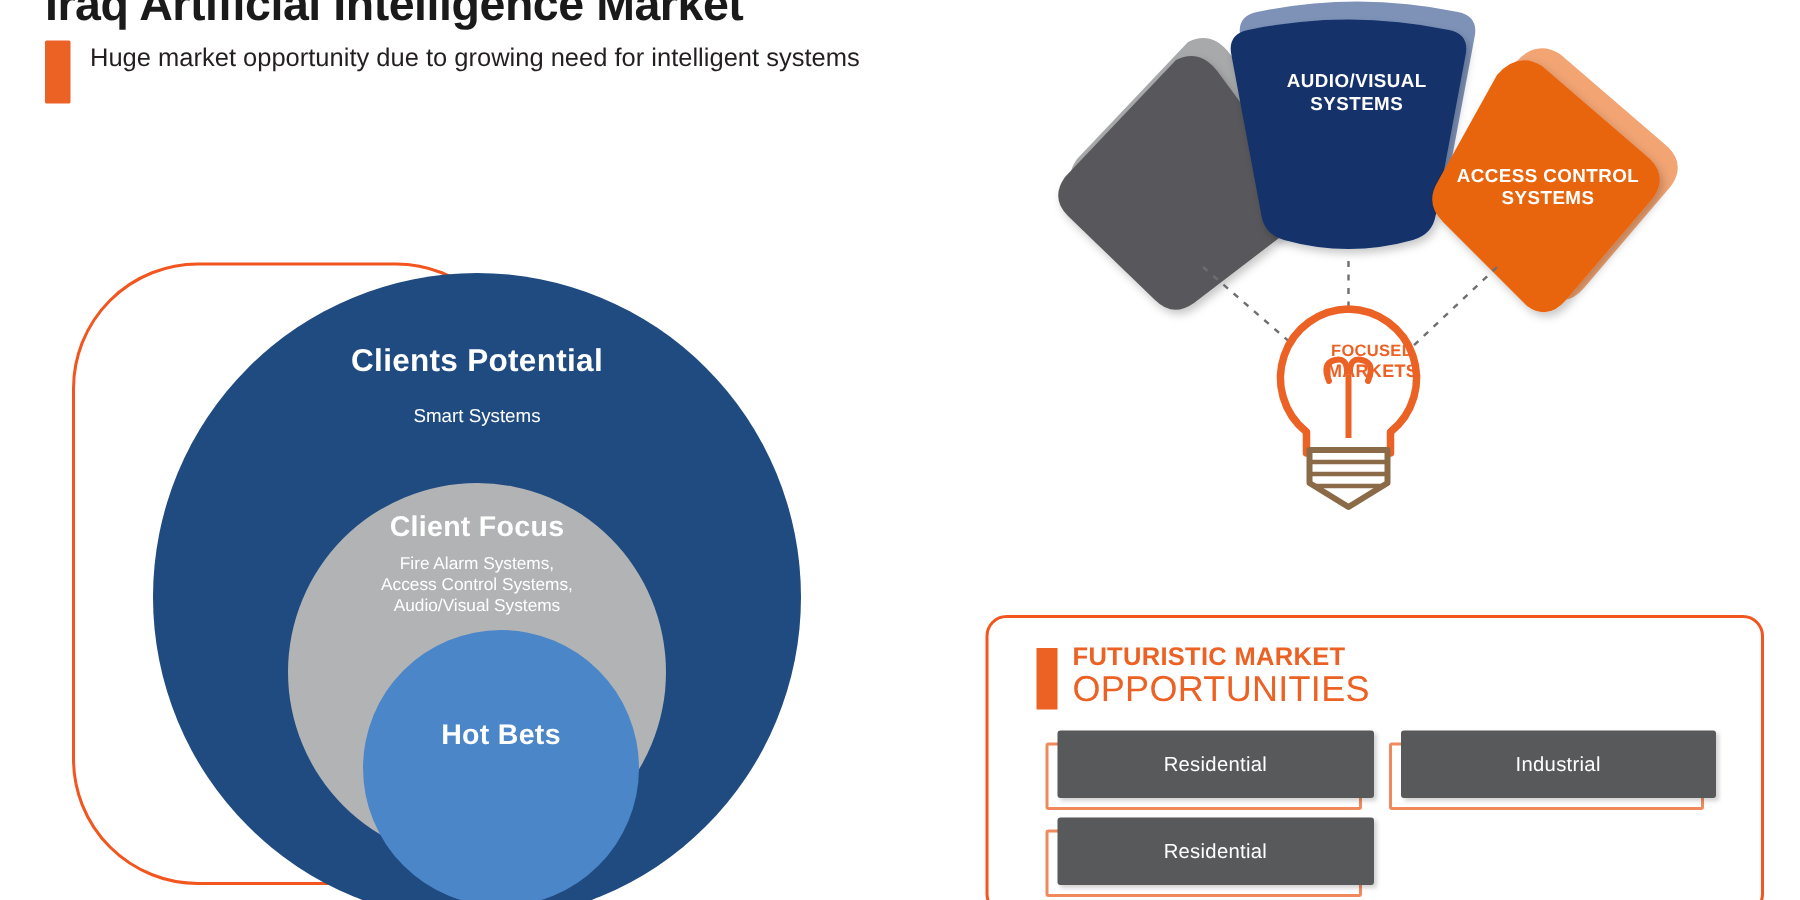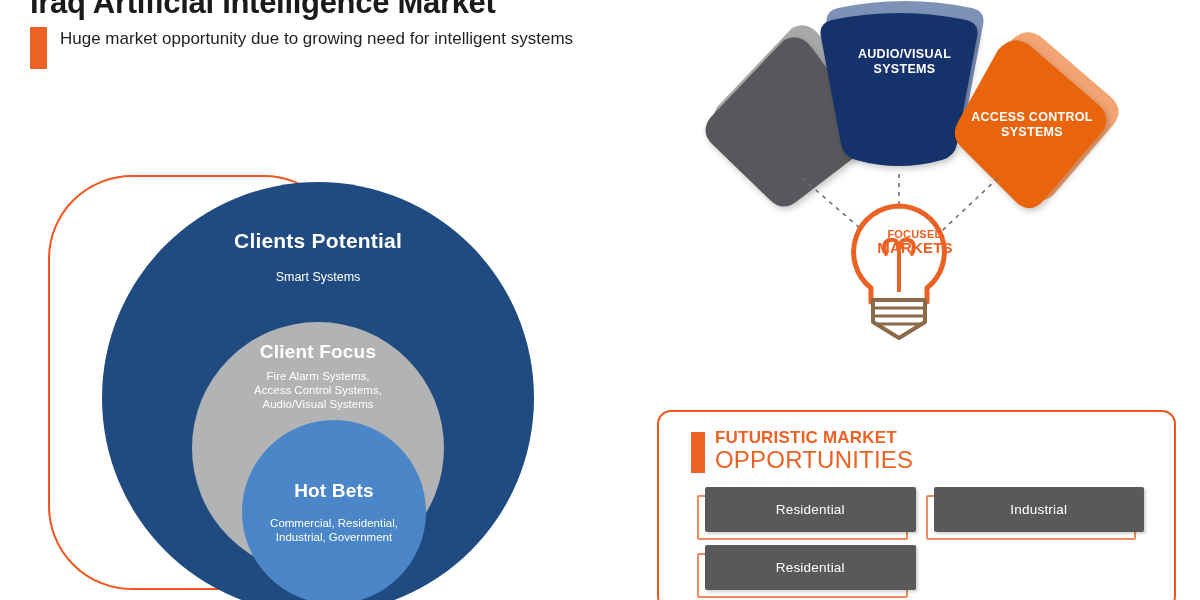--- a/index.html
+++ b/index.html
@@ -59,21 +59,21 @@
     font-size:12.5px;line-height:15px;letter-spacing:.3px;
   }
   #lbl-fire{left:32px;top:118px;width:130px;}
   #lbl-av{left:152px;top:55px;width:145px;}
   #lbl-access{left:272px;top:118px;width:160px;}
   #bulb-text{
     position:absolute;left:185px;top:236px;width:100px;text-align:center;
     color:#ec6124;font-weight:700;line-height:13px;
   }
   #bulb-l1{font-size:11px;letter-spacing:.2px;display:block;}
-  #bulb-l2{font-size:15px;letter-spacing:.2px;display:block;}
+  #bulb-l2{font-size:12px;letter-spacing:.2px;display:block;}
 
   
   #panel{
     position:absolute;left:657px;top:410px;width:519px;height:200px;
     border:2px solid #f2561e;border-radius:14px;box-sizing:border-box;
     background:#ffffff;
   }
   #panel-head{display:flex;align-items:flex-end;margin:16px 0 0 32px;}
   #panel-bar{width:14px;height:41px;background:#ec6124;flex:none;margin-right:10px;}
   #panel-titles{display:flex;flex-direction:column;}
@@ -117,21 +117,20 @@
       <div id="outer-sub" class="c-sub">Smart Systems</div>
     </div>
 
     <div id="circle-mid" class="circle">
       <div id="mid-title" class="c-title">Client Focus</div>
       <div id="mid-sub" class="c-sub">Fire Alarm Systems,<br>Access Control Systems,<br>Audio/Visual Systems</div>
     </div>
 
     <div id="circle-inner" class="circle">
       <div id="inner-title" class="c-title">Hot Bets</div>
-      <div id="inner-sub" class="c-sub">Commercial, Residential,<br>Industrial, Government</div>
     </div>
   </div>
 
   <div id="shapes-wrap">
     <svg id="shapes-svg" width="470" height="380" viewBox="0 0 470 380">
       <defs>
         <filter id="sh" x="-30%" y="-30%" width="170%" height="170%">
           <feDropShadow dx="2" dy="3" stdDeviation="3" flood-color="#000" flood-opacity="0.22"></feDropShadow>
         </filter>
       </defs>

